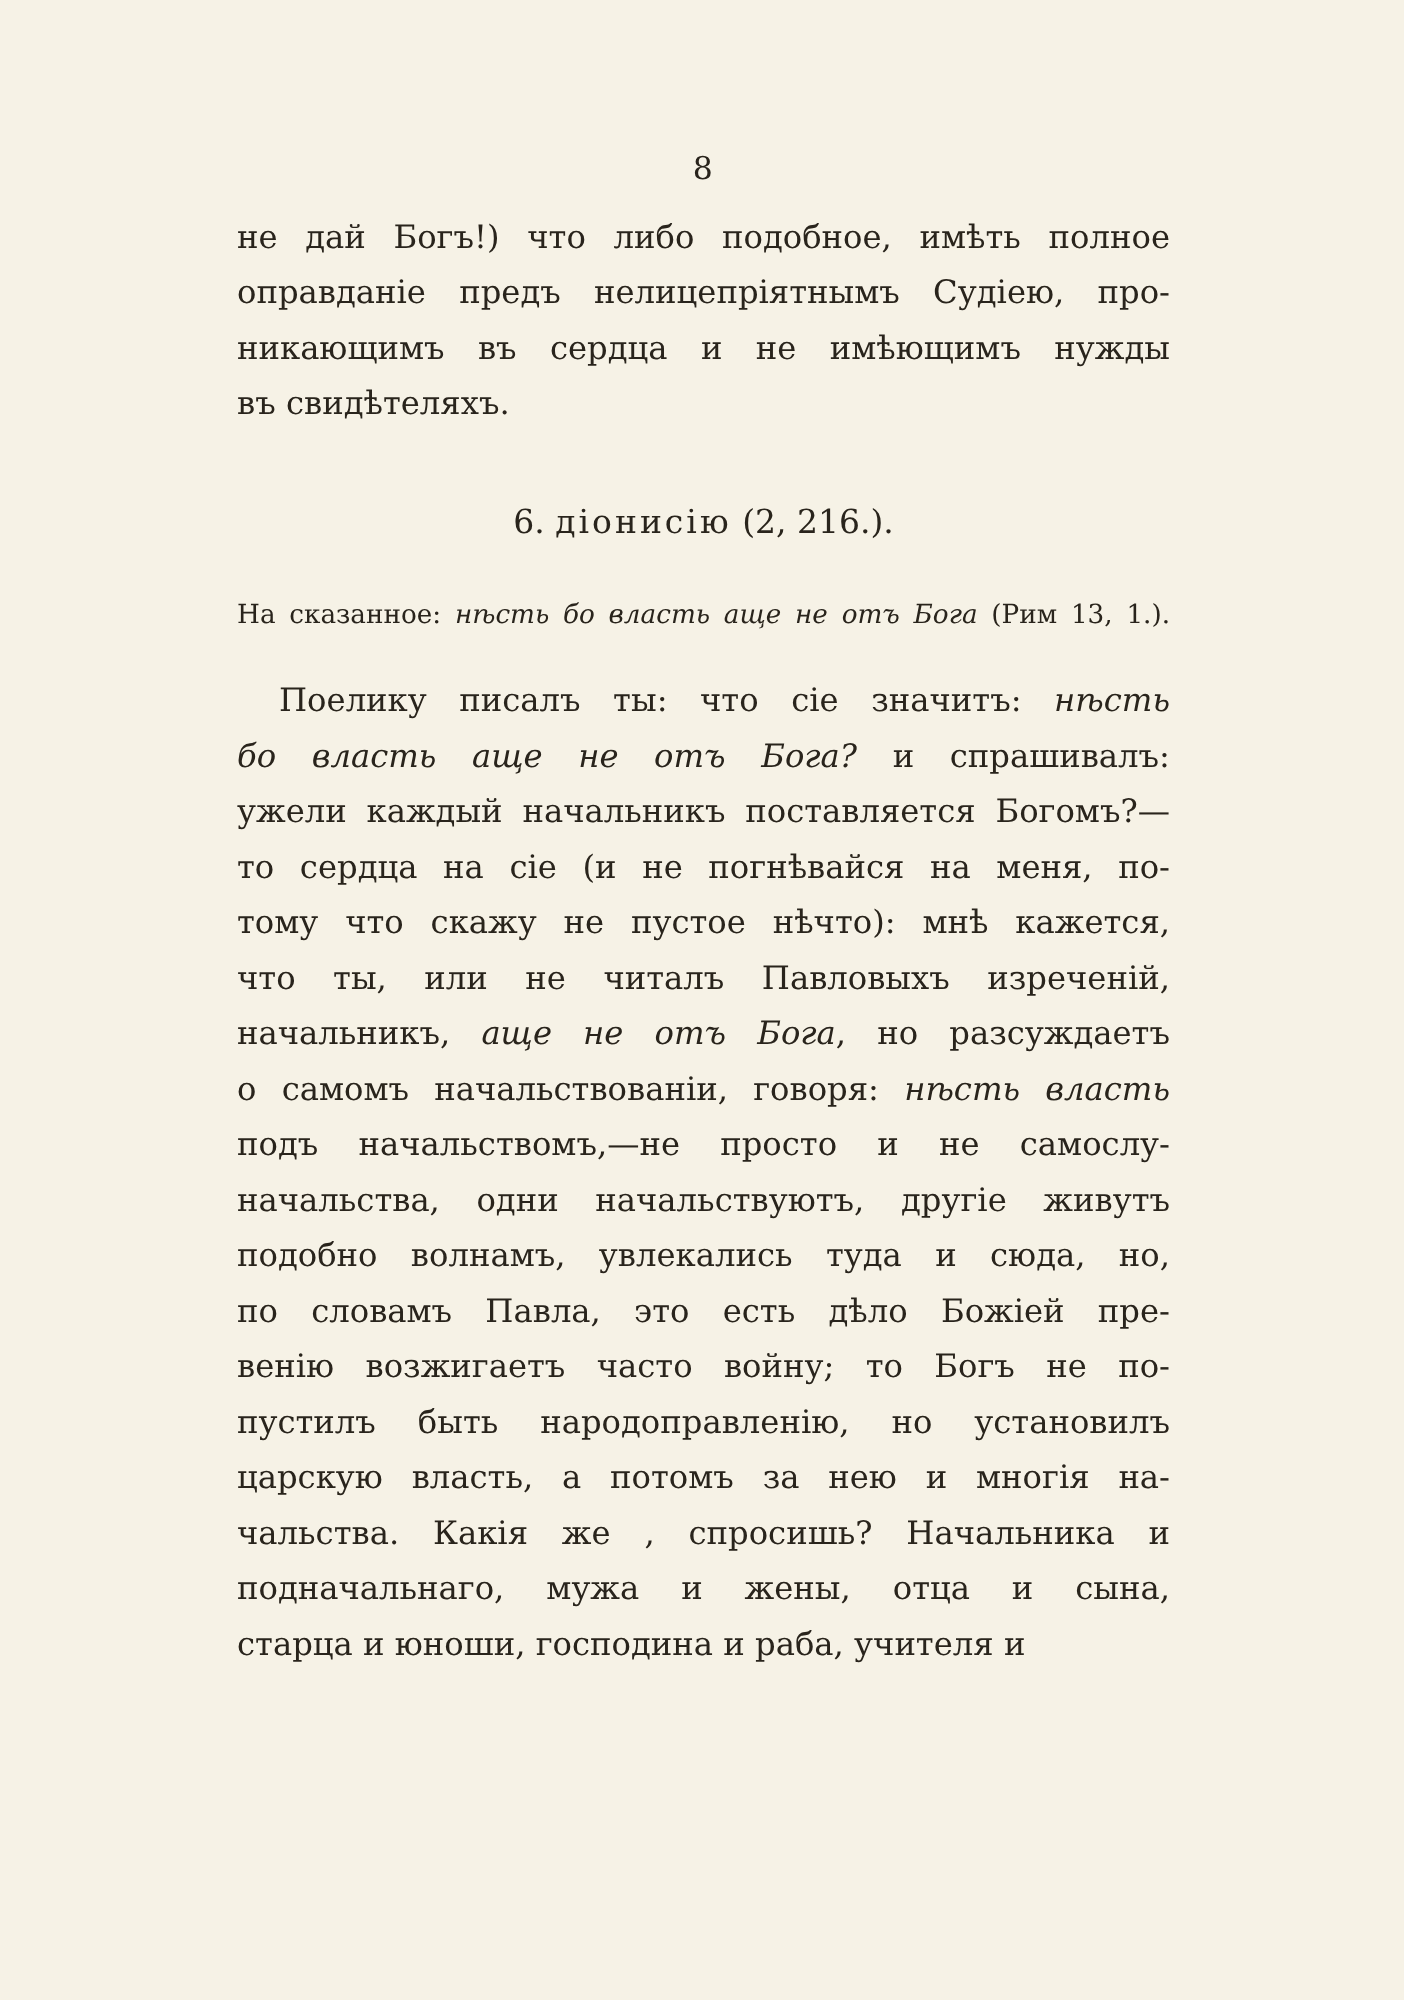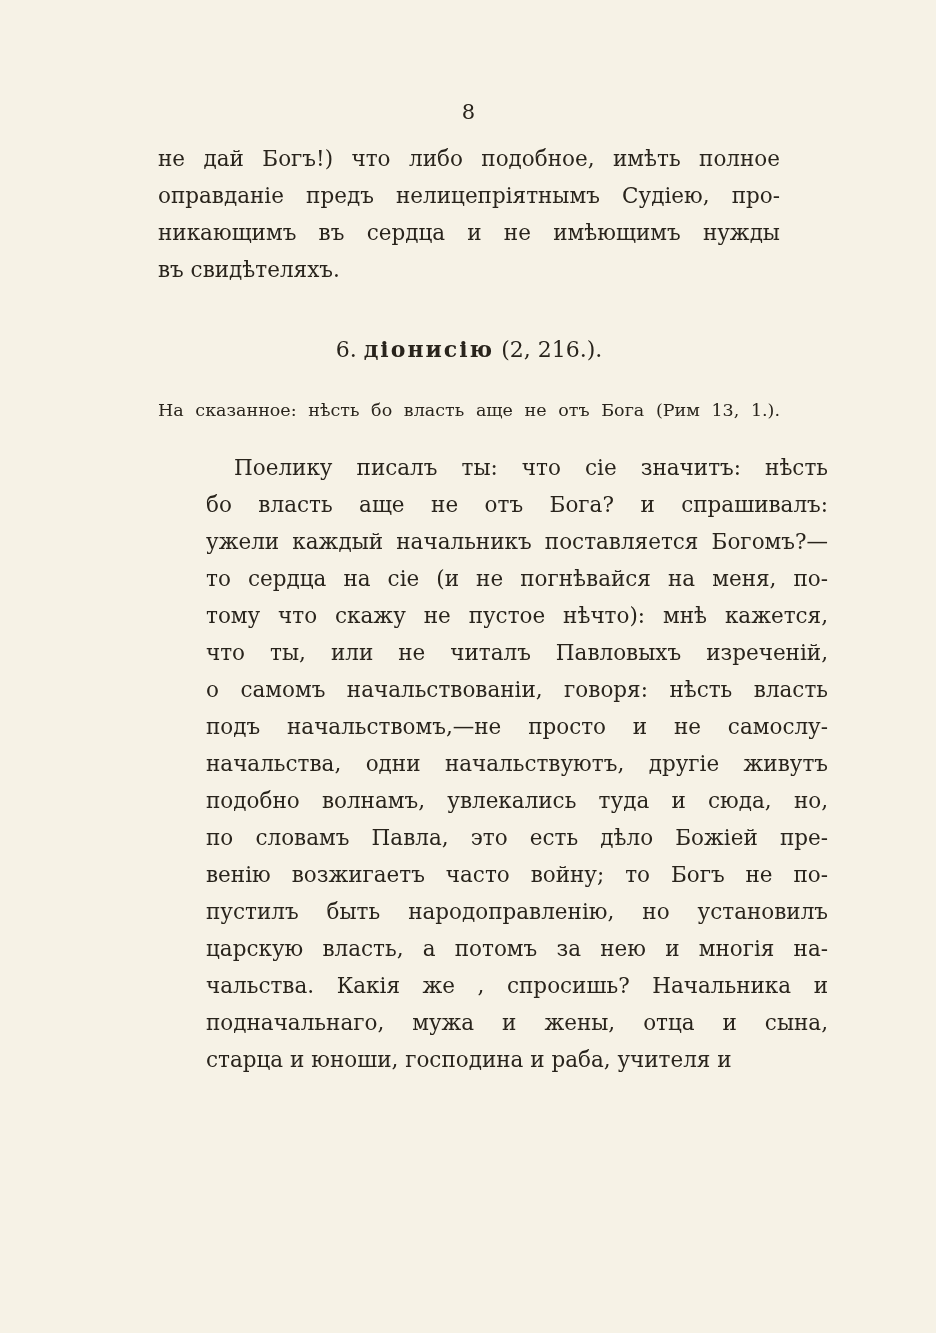--- a/index.html
+++ b/index.html
@@ -25,52 +25,52 @@
     top: 100px;
     text-align: center;
     font-size: 21px;
     letter-spacing: 1px;
   }
   .paragraph {
     font-size: 21.5px;
     line-height: 37px;
   }
   .intro { top: 140px; }
-  .body-par { top: 449px; margin-left: 48px; }
+  .body-par { top: 449px; }
   .line {
     text-align: justify;
     text-align-last: justify;
     white-space: nowrap;
     overflow: hidden;
   }
   .paragraph .line:last-child {
     text-align-last: left;
   }
   .indent-first .line:first-child {
     text-indent: 28px;
   }
   .heading {
     top: 336px;
     text-align: center;
     font-size: 22px;
   }
   .heading .title-bold {
-    font-weight: bold;
+    font-weight: normal;
     letter-spacing: 2px;
   }
   .epigraph {
     top: 398px;
     font-size: 17.5px;
     line-height: 24px;
     text-align: justify;
     text-align-last: justify;
     white-space: nowrap;
     overflow: hidden;
   }
-  .it { }
+  .it { font-style: italic; }
   .rm { font-style: normal; }
 </style>
 </head>
 <body style="background: rgb(246, 242, 230); color: rgb(41, 36, 28);">
 
 <div class="page">
 
   <div class="block page-number">8</div>
 
   <div class="block paragraph intro">
@@ -88,20 +88,21 @@
 
   <div class="block epigraph"><span class="rm">На сказанное: </span><span class="it">нѣсть бо власть аще не отъ Бога</span><span class="rm"> (Рим 13, 1.).</span></div>
 
   <div class="block paragraph body-par indent-first">
       <div class="line"><span class="rm">Поелику писалъ ты: что сіе значитъ: </span><span class="it">нѣсть</span></div>
       <div class="line"><span class="it">бо власть аще не отъ Бога?</span><span class="rm"> и спрашивалъ:</span></div>
       <div class="line"><span class="rm">ужели каждый начальникъ поставляется Богомъ?—</span></div>
       <div class="line"><span class="rm">то сердца на сіе (и не погнѣвайся на меня, по-</span></div>
       <div class="line"><span class="rm">тому что скажу не пустое нѣчто): мнѣ кажется,</span></div>
       <div class="line"><span class="rm">что ты, или не читалъ Павловыхъ изреченій,</span></div>
+      <div class="line"><span class="rm">начальникъ, </span><span class="it">аще не отъ Бога</span><span class="rm">, но разсуждаетъ</span></div>
       <div class="line"><span class="rm">о самомъ начальствованіи, говоря: </span><span class="it">нѣсть власть</span></div>
       <div class="line"><span class="rm">подъ начальствомъ,—не просто и не самослу-</span></div>
       <div class="line"><span class="rm">начальства, одни начальствуютъ, другіе живутъ</span></div>
       <div class="line"><span class="rm">подобно волнамъ, увлекались туда и сюда, но,</span></div>
       <div class="line"><span class="rm">по словамъ Павла, это есть дѣло Божіей пре-</span></div>
       <div class="line"><span class="rm">венію возжигаетъ часто войну; то Богъ не по-</span></div>
       <div class="line"><span class="rm">пустилъ быть народоправленію, но установилъ</span></div>
       <div class="line"><span class="rm">царскую власть, а потомъ за нею и многія на-</span></div>
       <div class="line"><span class="rm">чальства. Какія же , спросишь? Начальника и</span></div>
       <div class="line"><span class="rm">подначальнаго, мужа и жены, отца и сына,</span></div>

